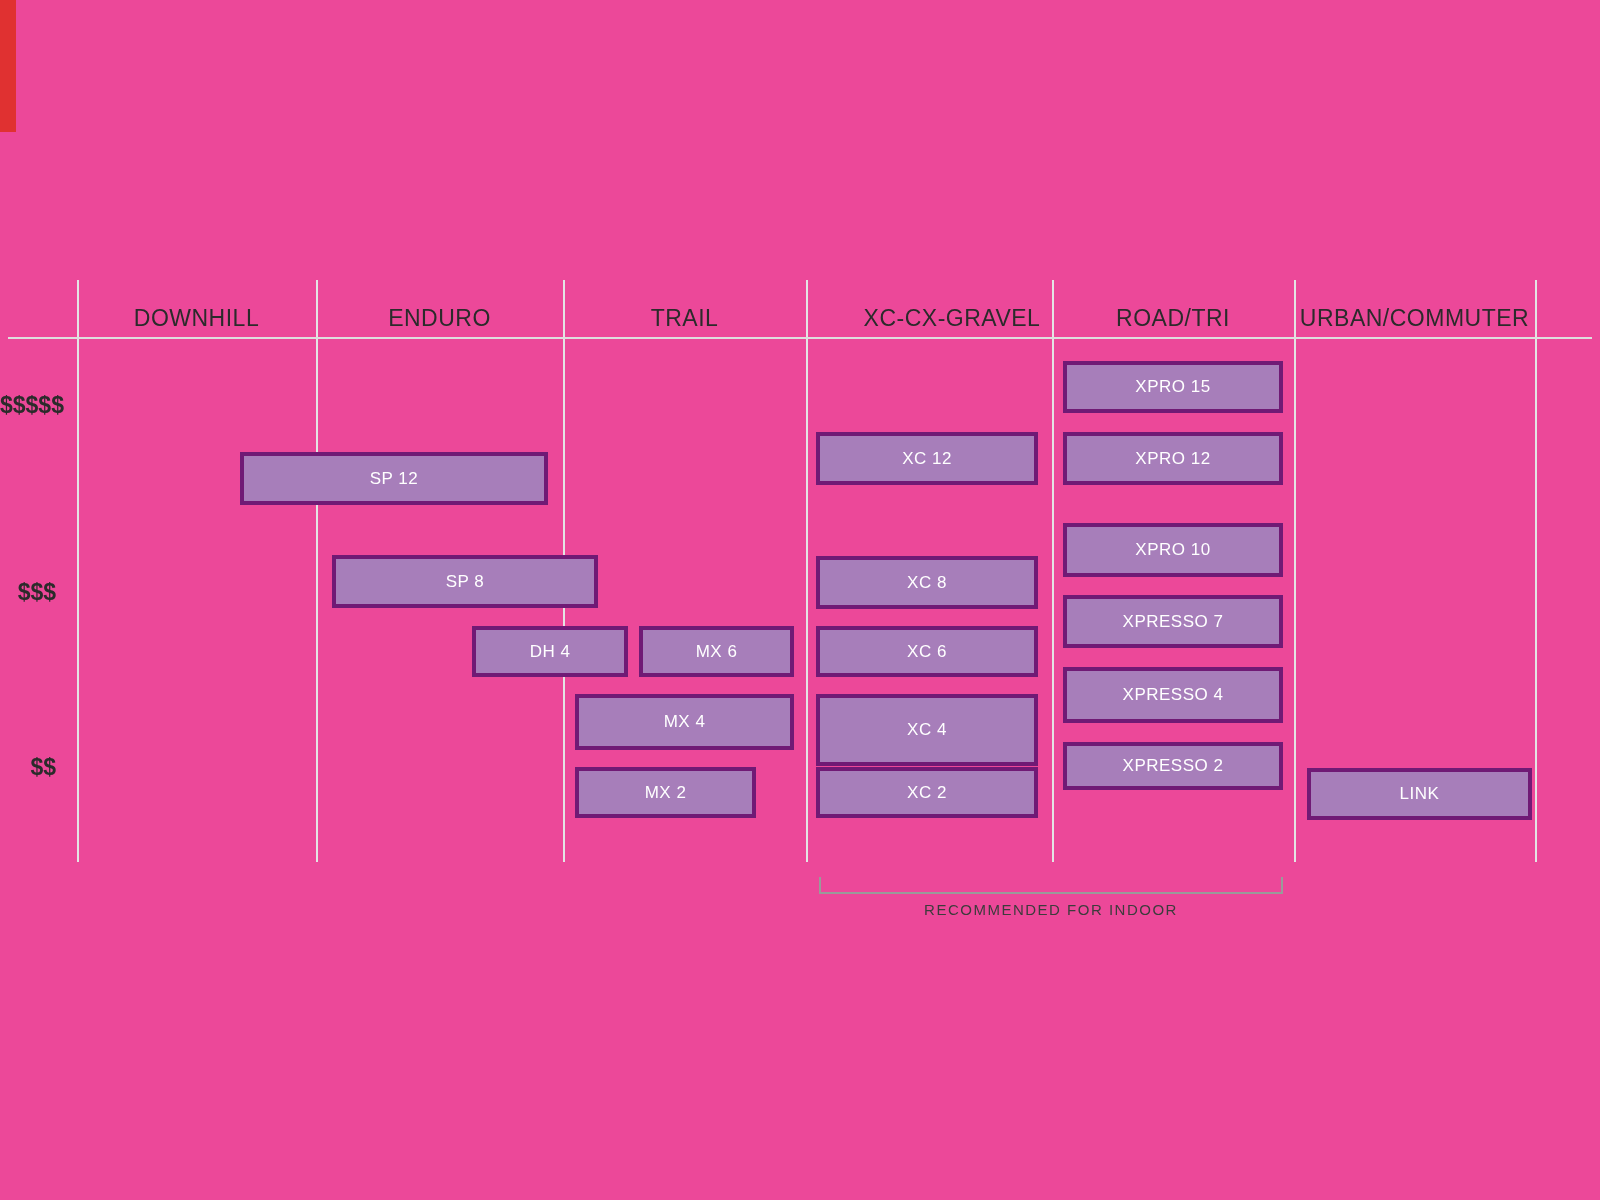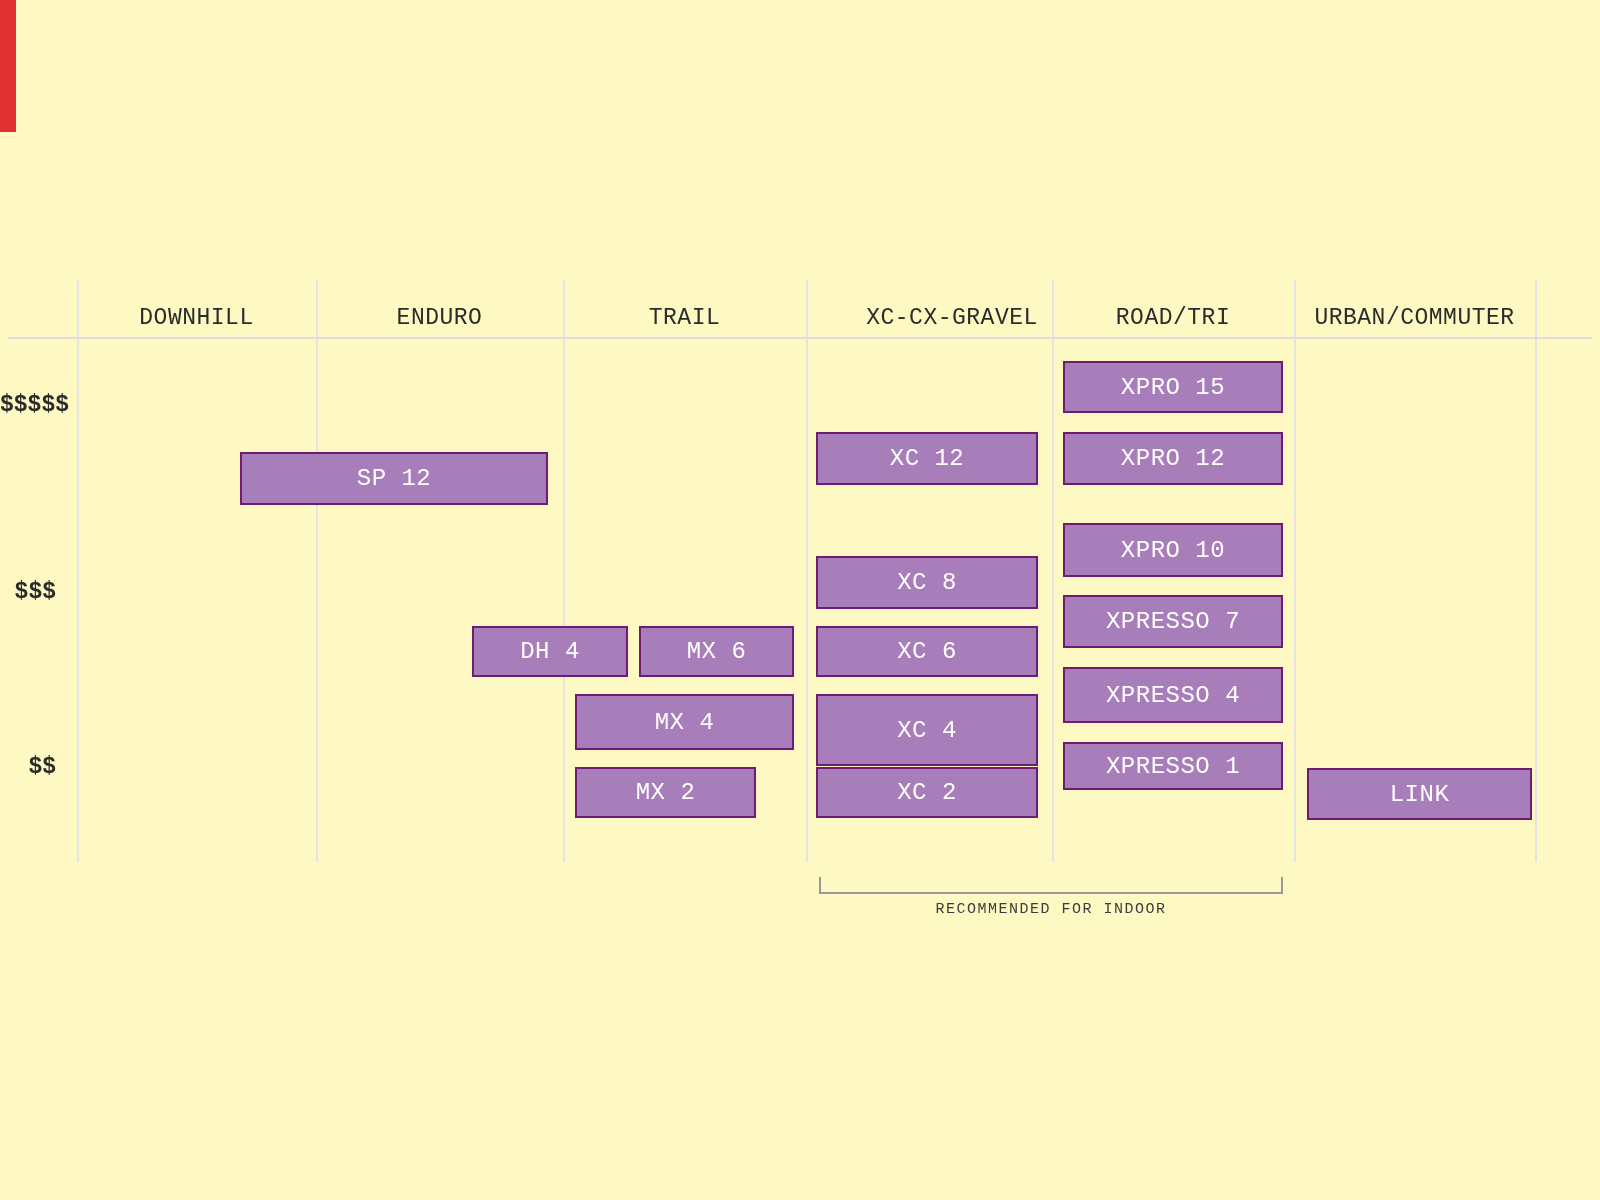--- a/index.html
+++ b/index.html
@@ -1,33 +1,33 @@
 <!DOCTYPE html>
 <html><head>
 <meta charset="utf-8">
 <style>
   html,body{margin:0;padding:0;background:#ffffff;}
   .canvas{
-    position:relative;width:1600px;height:1200px;background:#fef9c3;overflow:hidden;
-    font-family:Liberation Mono, monospace;
+    position:relative;width:1600px;height:1200px;background:#ec4899;overflow:hidden;
+    font-family:Liberation Sans, sans-serif;
   }
   .red-marker{position:absolute;left:0;top:0;width:16px;height:132px;background:#e03131;}
   .vline{position:absolute;top:280px;height:582px;width:2px;background:#e4e4e4;}
   .hline{position:absolute;left:8px;top:337px;width:1584px;height:2px;background:#dedede;}
   .col-header{
     position:absolute;top:300px;height:36px;line-height:36px;text-align:center;
     font-size:23px;color:#2b2b2b;letter-spacing:0.5px;white-space:nowrap;
   }
   .price-label{
     position:absolute;left:0;width:56px;height:28px;line-height:28px;text-align:right;
     font-size:23px;color:#2b2b2b;font-weight:600;
   }
   .box{
-    position:absolute;background:#a77eba;border:2px solid #701a75;box-sizing:border-box;
-    color:#ffffff;font-size:24px;display:flex;align-items:center;justify-content:center;
+    position:absolute;background:#a77eba;border:4px solid #701a75;box-sizing:border-box;
+    color:#ffffff;font-size:17px;display:flex;align-items:center;justify-content:center;
     white-space:nowrap;letter-spacing:0.5px;
   }
   .bracket{
     position:absolute;left:819px;top:877px;width:464px;height:17px;box-sizing:border-box;
     border-left:2px solid #9a9a9a;border-right:2px solid #9a9a9a;border-bottom:2px solid #9a9a9a;
   }
   .bracket-label{
     position:absolute;left:819px;top:901px;width:464px;text-align:center;
     font-size:15px;color:#3c3c3c;letter-spacing:1.5px;white-space:nowrap;
   }
@@ -56,30 +56,31 @@
   <div class="col-header" style="left:1294px;width:241px">URBAN/COMMUTER</div>
 
   <div class="price-label" style="top:391px">$$$$$</div>
   <div class="price-label" style="top:578px">$$$</div>
   <div class="price-label" style="top:753px">$$</div>
 
   <div class="box" style="left:240px;top:452px;width:308px;height:53px">SP 12</div>
   <div class="box" style="left:816px;top:432px;width:222px;height:53px">XC 12</div>
   <div class="box" style="left:1063px;top:361px;width:220px;height:52px">XPRO 15</div>
   <div class="box" style="left:1063px;top:432px;width:220px;height:53px">XPRO 12</div>
+  <div class="box" style="left:332px;top:555px;width:266px;height:53px">SP 8</div>
   <div class="box" style="left:1063px;top:523px;width:220px;height:54px">XPRO 10</div>
   <div class="box" style="left:816px;top:556px;width:222px;height:53px">XC 8</div>
   <div class="box" style="left:1063px;top:595px;width:220px;height:53px">XPRESSO 7</div>
   <div class="box" style="left:472px;top:626px;width:156px;height:51px">DH 4</div>
   <div class="box" style="left:639px;top:626px;width:155px;height:51px">MX 6</div>
   <div class="box" style="left:816px;top:626px;width:222px;height:51px">XC 6</div>
   <div class="box" style="left:1063px;top:667px;width:220px;height:56px">XPRESSO 4</div>
   <div class="box" style="left:575px;top:694px;width:219px;height:56px">MX 4</div>
   <div class="box" style="left:816px;top:694px;width:222px;height:72px">XC 4</div>
-  <div class="box" style="left:1063px;top:742px;width:220px;height:48px">XPRESSO 1</div>
+  <div class="box" style="left:1063px;top:742px;width:220px;height:48px">XPRESSO 2</div>
   <div class="box" style="left:575px;top:767px;width:181px;height:51px">MX 2</div>
   <div class="box" style="left:816px;top:767px;width:222px;height:51px">XC 2</div>
   <div class="box" style="left:1307px;top:768px;width:225px;height:52px">LINK</div>
 
   <div class="bracket"></div>
   <div class="bracket-label">RECOMMENDED FOR INDOOR</div>
 
 </div>
 
 </body></html>

